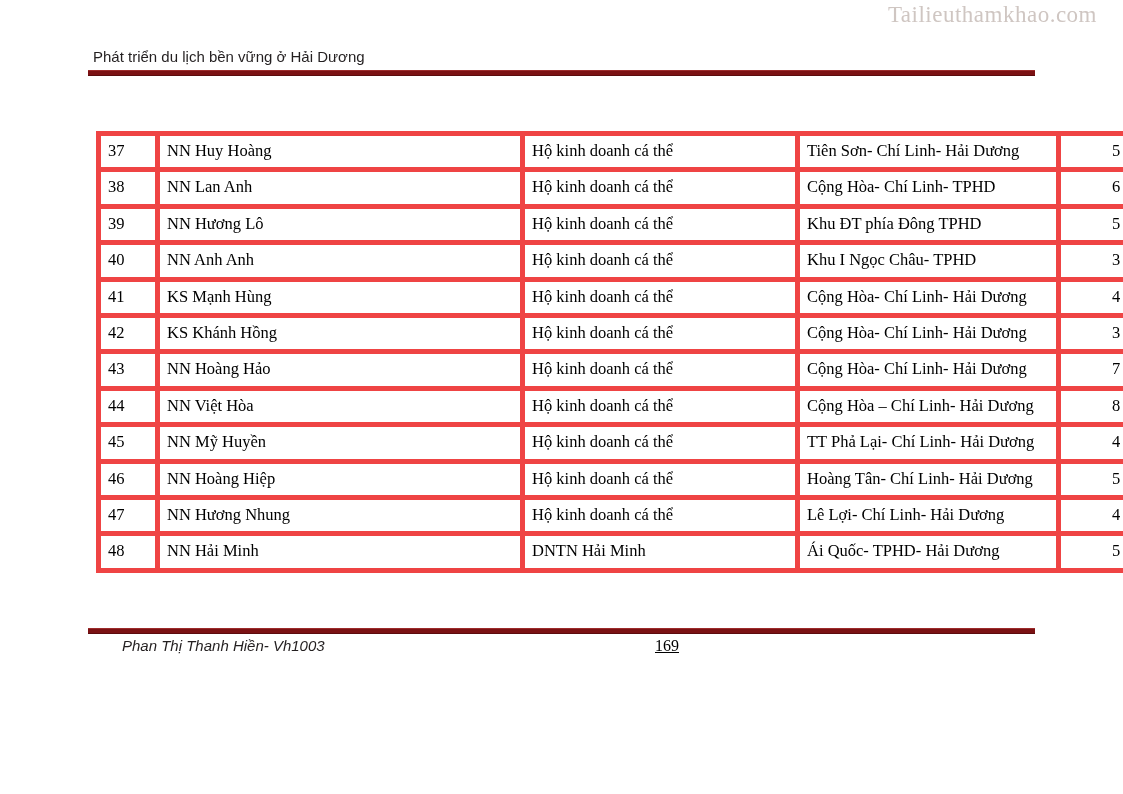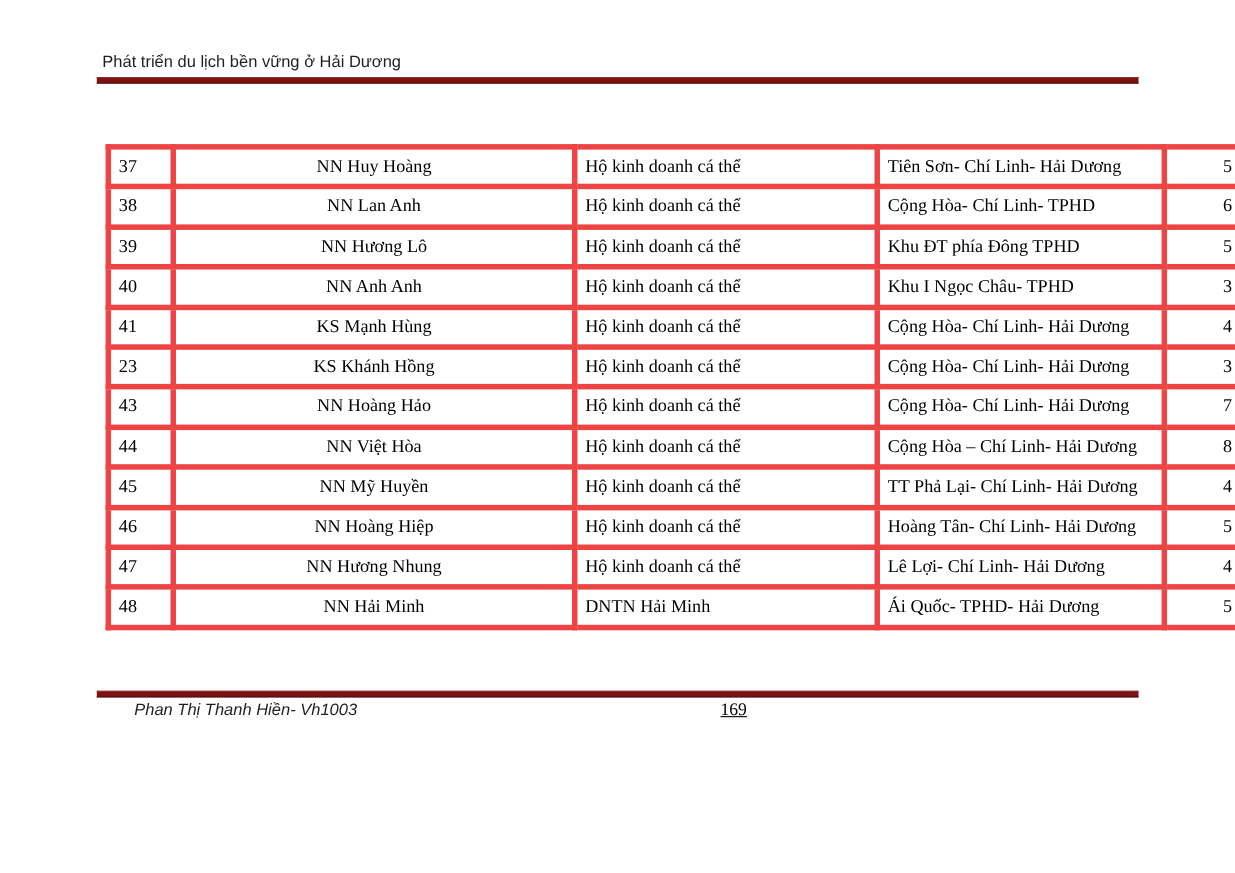--- a/index.html
+++ b/index.html
@@ -60,21 +60,21 @@
   table.data td {
     border: 5px solid #ef4444;
     font-family: "Liberation Serif", serif;
     font-size: 16.5px;
     color: #000000;
     padding: 3px 7px 4px 7px;
     vertical-align: top;
     line-height: 1.48;
   }
   td.c-no { width: 40px; text-align: left; padding-left: 11px; }
-  td.c-name { width: 346px; text-align: center; }
+  td.c-name { width: 346px; }
   td.c-type { width: 256px; margin-left: 16px; }
   td.c-addr { width: 242px; }
   td.c-num { width: 96px; text-align: center; padding-left: 0; padding-right: 0; }
 
   .footer-left {
     position: absolute;
     left: 122px;
     top: 637px;
     font-family: "Liberation Sans", sans-serif;
     font-size: 15px;
@@ -90,20 +90,21 @@
     font-size: 16px;
     color: #000000;
     text-decoration: underline;
   }
 </style>
 </head>
 <body>
 
 <div class="page">
 
+  <div class="watermark">Tailieuthamkhao.com</div>
 
   <div class="header-text">Phát triển du lịch bền vững ở Hải Dương</div>
 
   <div class="rule rule-top"></div>
 
   <table class="data">
     <tbody>
         <tr>
           <td class="c-no">37</td>
           <td class="c-name">NN Huy Hoàng</td>
@@ -133,21 +134,21 @@
           <td class="c-num">3</td>
         </tr>
         <tr>
           <td class="c-no">41</td>
           <td class="c-name">KS Mạnh Hùng</td>
           <td class="c-type">Hộ kinh doanh cá thể</td>
           <td class="c-addr">Cộng Hòa- Chí Linh- Hải Dương</td>
           <td class="c-num">4</td>
         </tr>
         <tr>
-          <td class="c-no">23</td>
+          <td class="c-no">42</td>
           <td class="c-name">KS Khánh Hồng</td>
           <td class="c-type">Hộ kinh doanh cá thể</td>
           <td class="c-addr">Cộng Hòa- Chí Linh- Hải Dương</td>
           <td class="c-num">3</td>
         </tr>
         <tr>
           <td class="c-no">43</td>
           <td class="c-name">NN Hoàng Hảo</td>
           <td class="c-type">Hộ kinh doanh cá thể</td>
           <td class="c-addr">Cộng Hòa- Chí Linh- Hải Dương</td>

